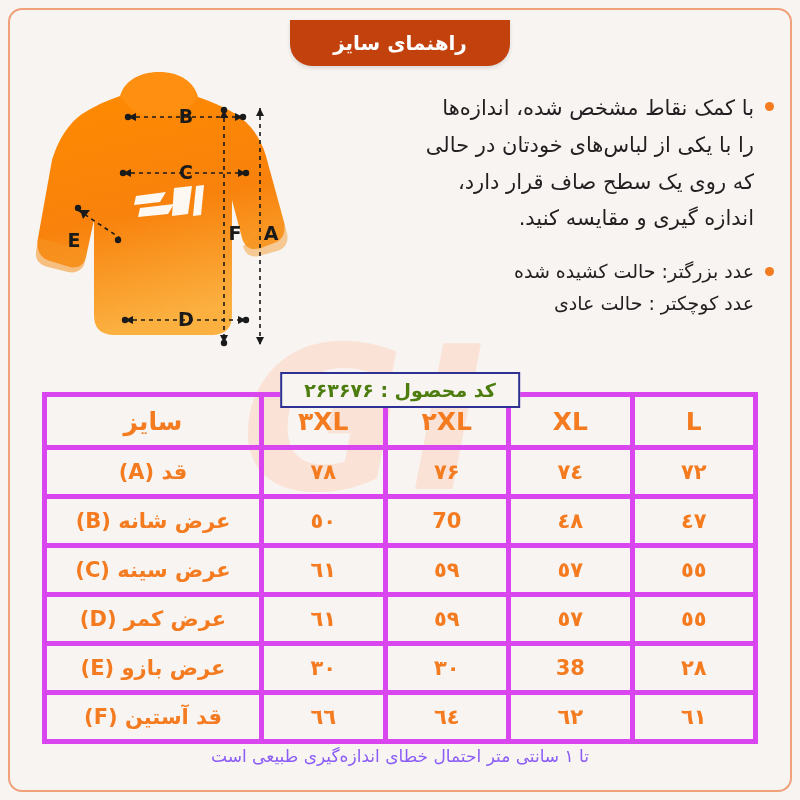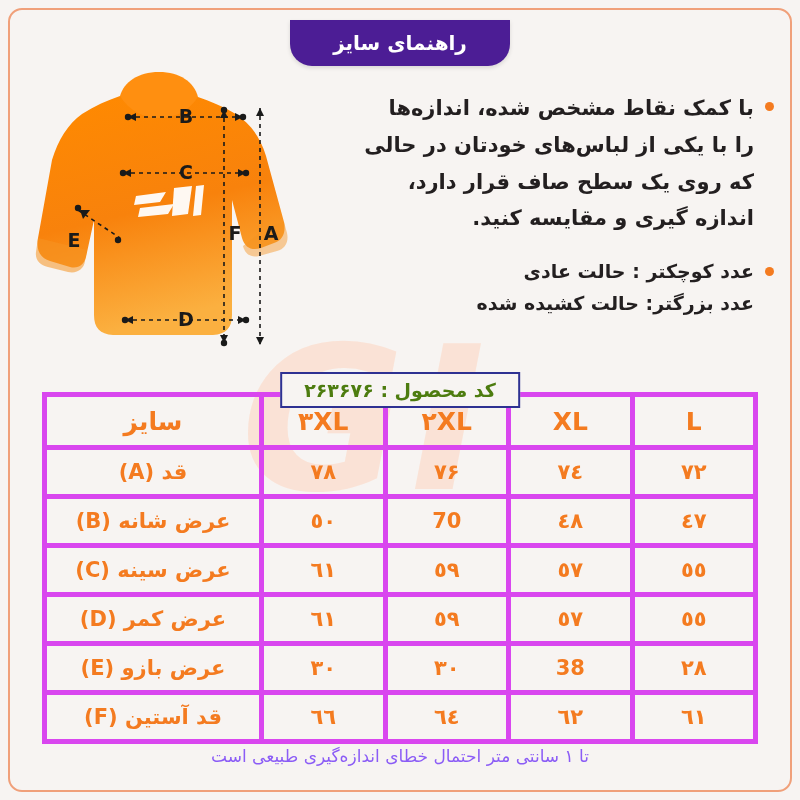--- a/index.html
+++ b/index.html
@@ -46,21 +46,21 @@
     user-select: none;
     opacity: .85;
   }
   
   .title-ribbon {
     position: absolute;
     left: 290px;
     top: 20px;
     width: 220px;
     height: 46px;
-    background: #4c1d95;
+    background: #c2410c;
     border-radius: 0 0 22px 22px;
     color: #fff;
     font-size: 20px;
     font-weight: bold;
     display: flex;
     align-items: center;
     justify-content: center;
     box-shadow: 0 2px 4px rgba(0,0,0,.12);
   }
 
@@ -84,21 +84,21 @@
     top: 12px;
     width: 9px;
     height: 9px;
     background: #f47b20;
     border-radius: 50%;
   }
   .intro-line {
     font-size: 21px;
     line-height: 1.75;
     color: #231f20;
-    font-weight: bold;
+    font-weight: normal;
   }
   .intro-line.small {
     font-size: 19px;
     line-height: 1.7;
   }
 
   
   .hoodie-wrap {
     position: absolute;
     left: 28px;
@@ -258,22 +258,22 @@
   <div class="intro">
     <div class="intro-block">
       <span class="bullet-dot"></span>
       <div class="intro-line">با کمک نقاط مشخص شده، اندازه‌ها</div>
       <div class="intro-line">را با یکی از لباس‌های خودتان در حالی</div>
       <div class="intro-line">که روی یک سطح صاف قرار دارد،</div>
       <div class="intro-line">اندازه گیری و مقایسه کنید.</div>
     </div>
     <div class="intro-block">
       <span class="bullet-dot"></span>
+      <div class="intro-line small">عدد بزرگتر: حالت کشیده شده</div>
       <div class="intro-line small">عدد کوچکتر : حالت عادی</div>
-      <div class="intro-line small">عدد بزرگتر: حالت کشیده شده</div>
     </div>
   </div>
 
   <div class="code-pill">کد محصول : ۲۶۳۶۷۶</div>
 
   <div class="table-wrap">
     <table class="size-table">
       <tbody>
           <tr class="head">
         <th class="c-orange">L</th>

